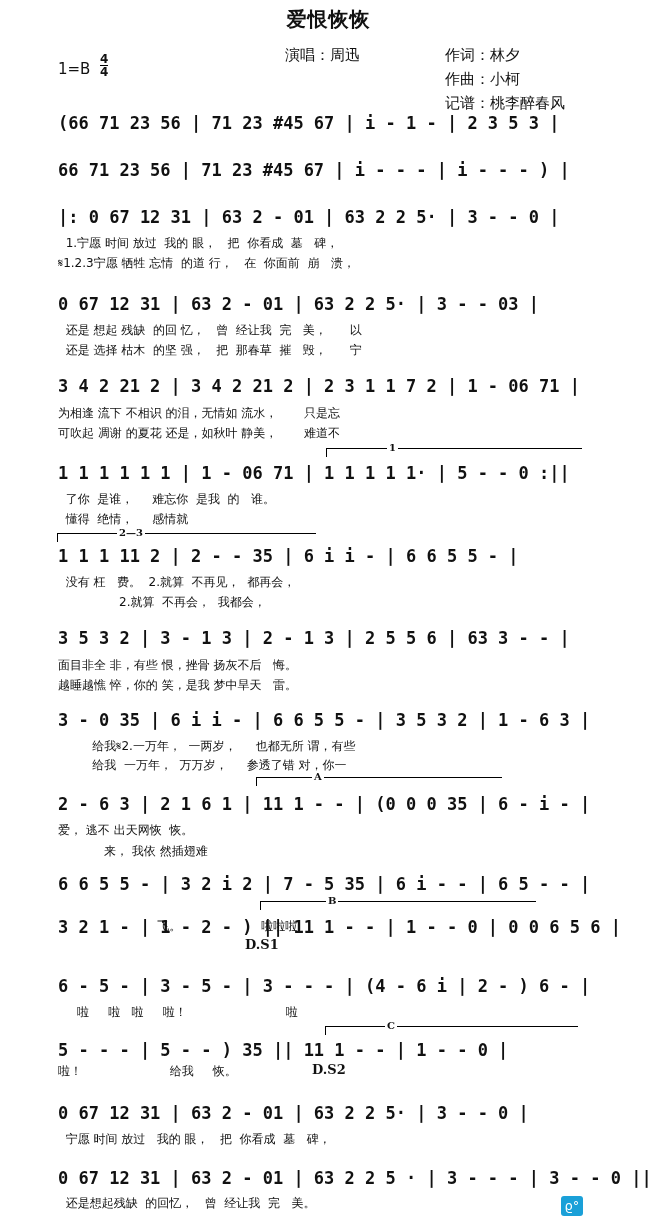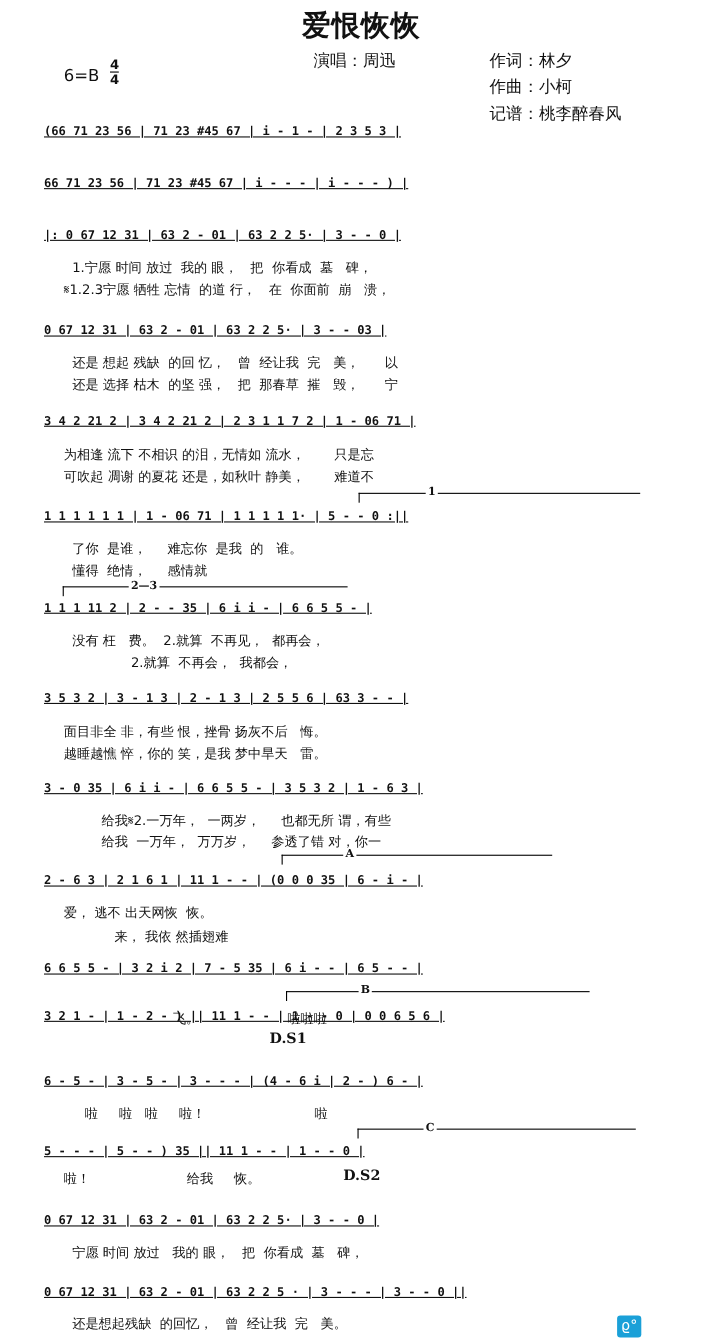--- a/index.html
+++ b/index.html
@@ -1,33 +1,33 @@
 <!DOCTYPE html>
 <html><head>
 <meta charset="utf-8">
 <style>
   html, body { margin: 0; padding: 0; background: #ffffff; }
   body { width: 657px; height: 1218px; position: relative; overflow: hidden; font-family: "DejaVu Sans", sans-serif; color: #111; }
-  .title { position: absolute; left: 0; width: 657px; top: 6px; text-align: center; font-family: "DejaVu Serif", serif; font-size: 26px; font-weight: bold; letter-spacing: 1px; }
+  .title { position: absolute; left: 0; width: 657px; top: 6px; text-align: center; font-family: "DejaVu Serif", serif; font-size: 20px; font-weight: bold; letter-spacing: 1px; }
   .key { position: absolute; left: 58px; top: 60px; font-size: 15px; }
   .timesig { position: absolute; left: 100px; top: 53px; font-size: 12px; font-weight: bold; line-height: 12px; text-align: center; }
   .singer { position: absolute; left: 285px; top: 46px; font-size: 15px; }
   .credit { position: absolute; left: 445px; font-size: 15px; }
-  .row { position: absolute; left: 40px; width: 530px; white-space: pre; font-family: "DejaVu Sans Mono", monospace; font-weight: bold; font-size: 11px; letter-spacing: 0px; text-decoration: underline; }
+  .row { position: absolute; left: 58px; width: 530px; white-space: pre; font-family: "DejaVu Sans Mono", monospace; font-weight: bold; font-size: 17px; letter-spacing: 0px; }
   .lyr { position: absolute; left: 58px; width: 540px; white-space: pre; font-size: 12px; }
   .bracket { position: absolute; border-top: 1px solid #000; border-left: 1px solid #000; height: 8px; }
   .blabel { position: absolute; font-size: 10px; font-family: "DejaVu Serif", serif; font-weight: bold; background: #fff; padding: 0 2px; }
   .marker { position: absolute; font-family: "DejaVu Serif", serif; font-weight: bold; font-size: 13px; }
   .logo { position: absolute; left: 561px; top: 1196px; width: 22px; height: 20px; background: #1aa0d8; border-radius: 3px; color: #fff; font-size: 13px; text-align: center; line-height: 20px; }
 </style>
 </head>
 <body>
 
 <div class="title">爱恨恢恢</div>
-<div class="key">6=B</div>
+<div class="key">1=B</div>
 <div class="timesig">
   <div style="border-bottom:1px solid #000;">4</div>
   <div>4</div>
 </div>
 <div class="singer">演唱：周迅</div>
 <div class="credit" style="top:46px;">作词：林夕</div>
 <div class="credit" style="top:70px;">作曲：小柯</div>
 <div class="credit" style="top:94px;">记谱：桃李醉春风</div>
 
 <div class="row" style="top:113px;">(66 71 23 56 | 71 23 #45 67 | i - 1 - | 2 3 5 3 |</div>

